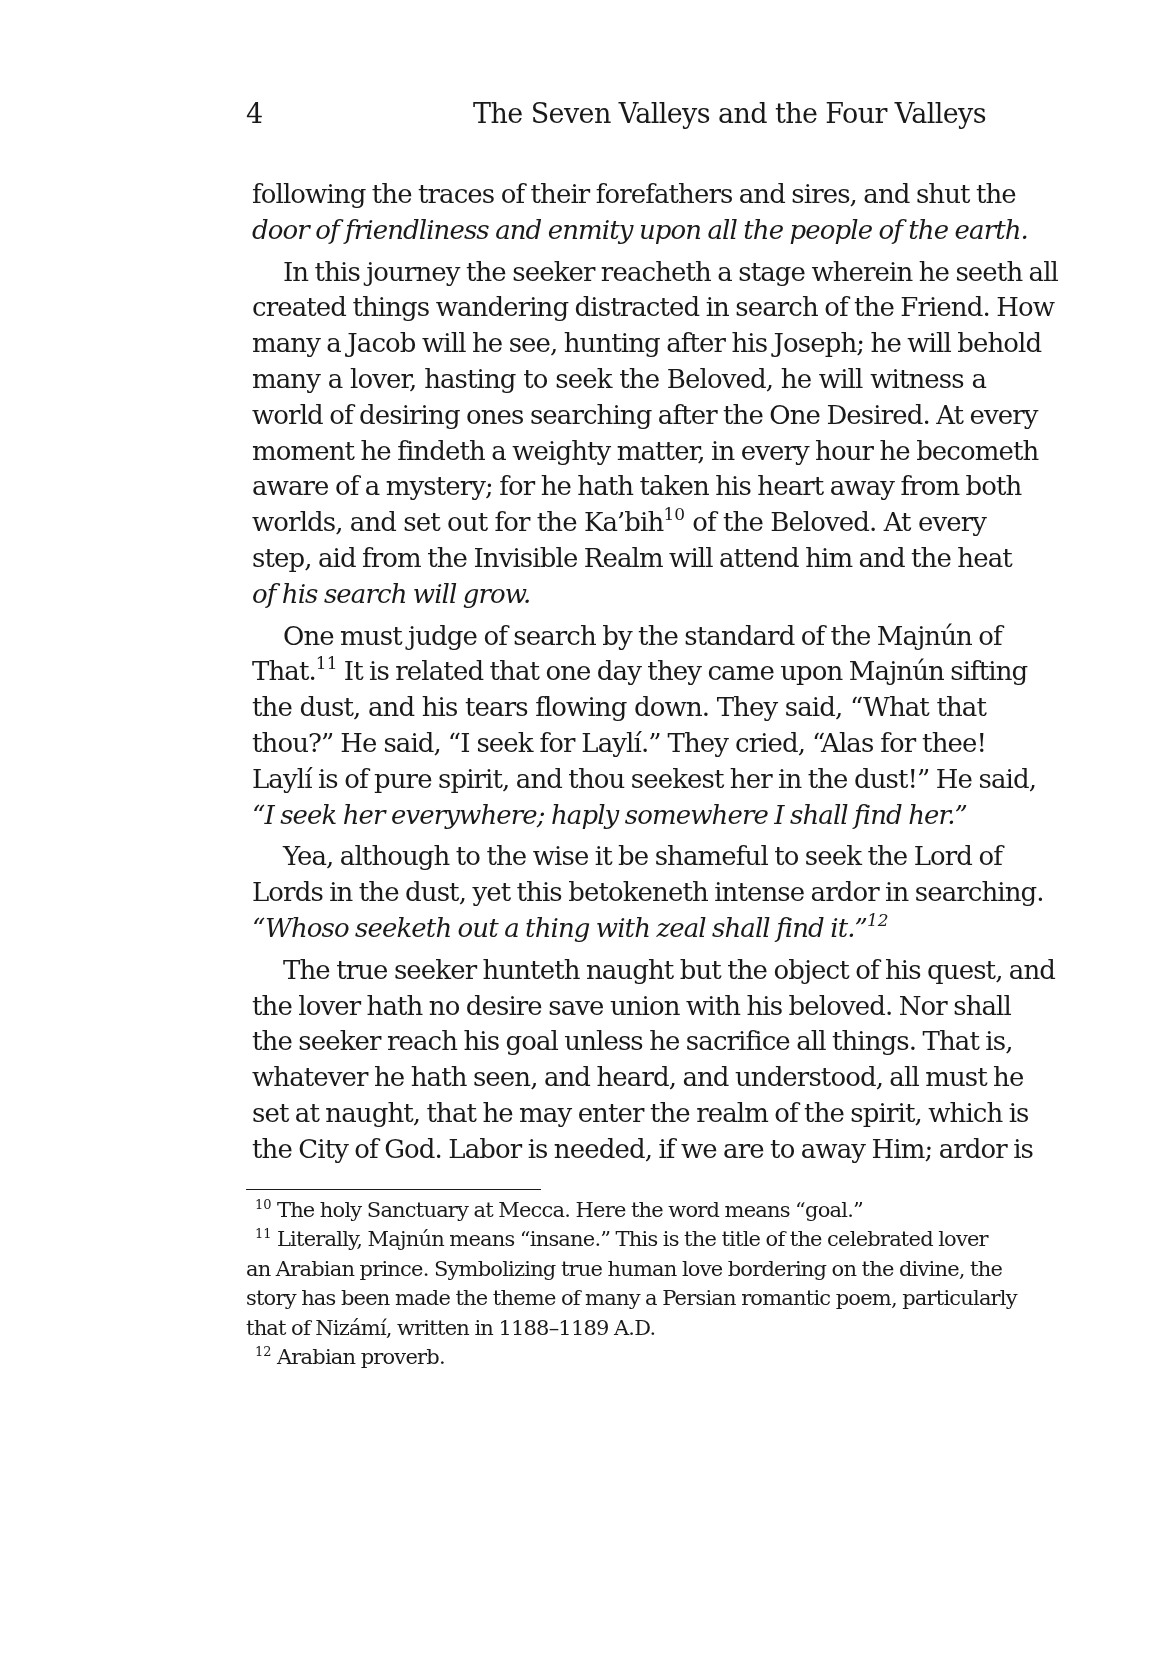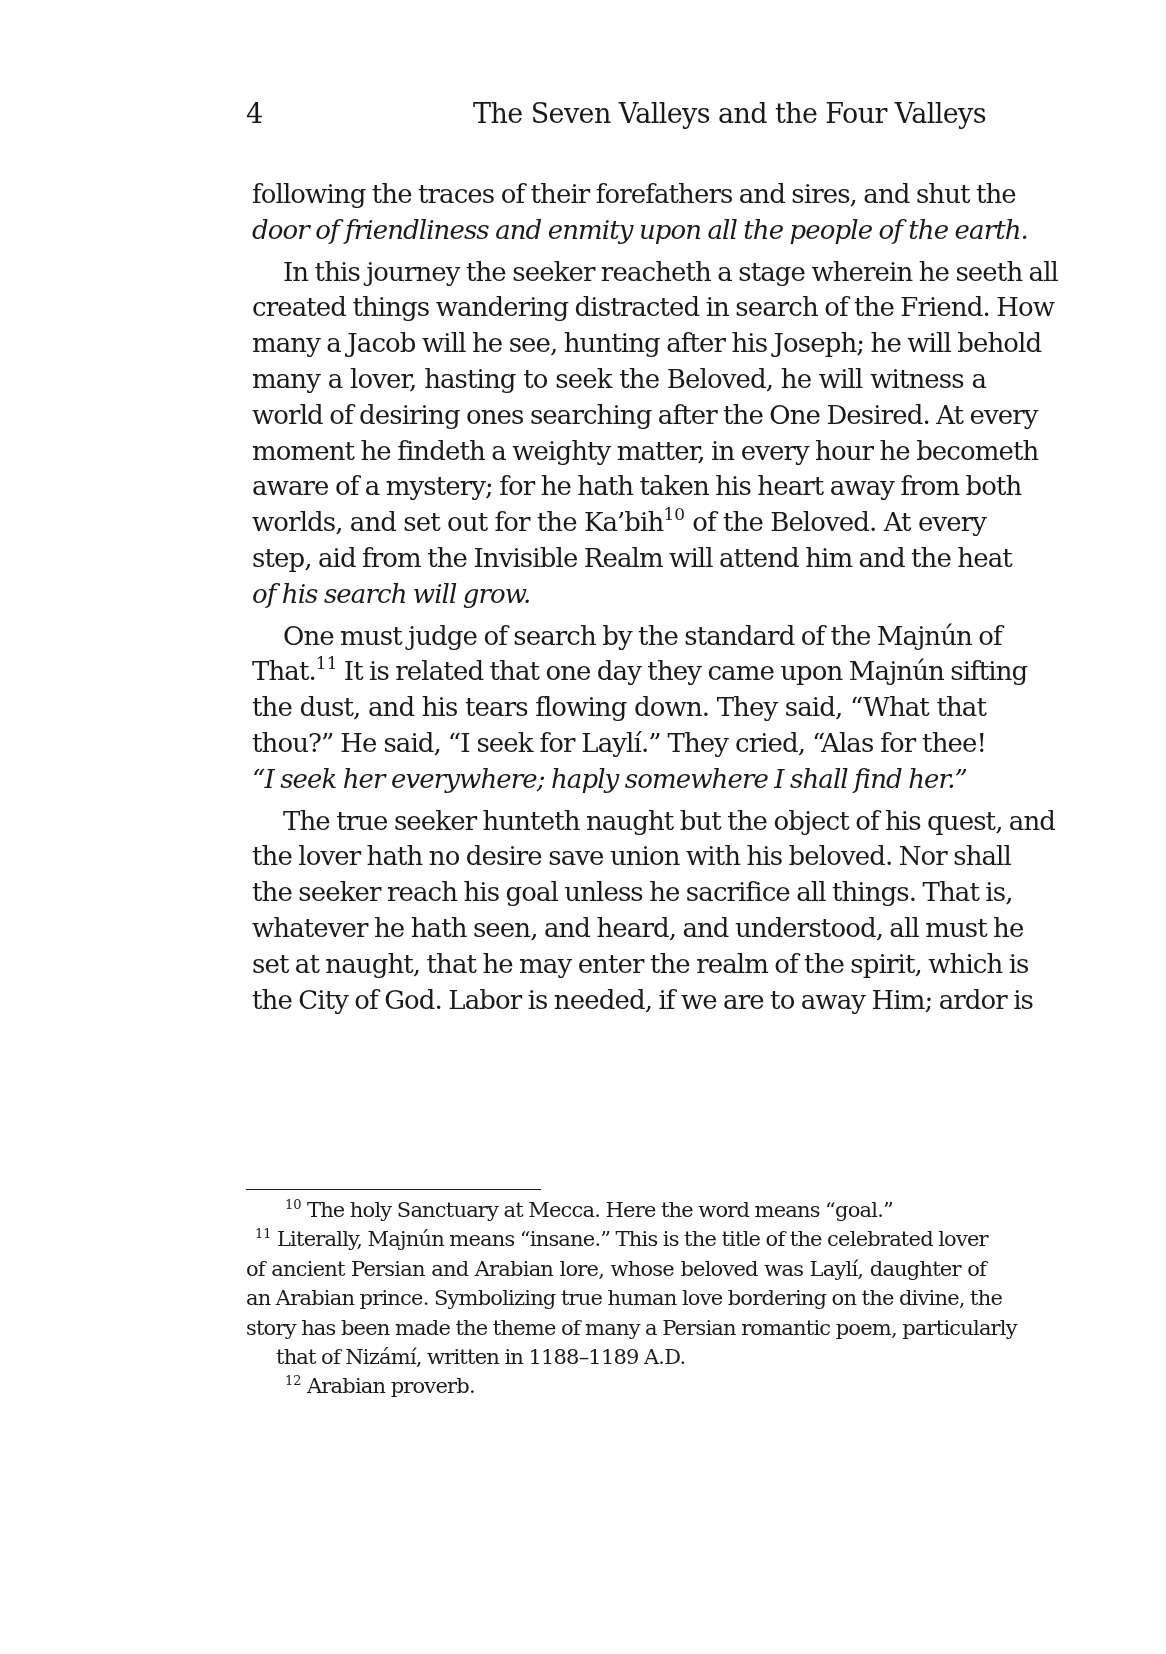--- a/index.html
+++ b/index.html
@@ -94,21 +94,20 @@
       line-height: 29.4px;
       height: 29.4px;
       white-space: nowrap;
       text-align: justify;
       text-align-last: justify;
       letter-spacing: -0.8px;
       word-spacing: -0.5px;
     }
     .fn-line.last {
       text-align-last: left;
-      margin-left: 30px;
     }
     .fn-line.fn-first {
       padding-left: 9px;
     }
     .fn-line sup {
       font-size: 13px;
       vertical-align: 8px;
     }
   </style>
 </head>
@@ -139,44 +138,49 @@
       <span class="line"><span>worlds, and set out for the Ka’bih</span><sup>10</sup> <span>of the Beloved.  At every</span></span>
       <span class="line">step, aid from the Invisible Realm will attend him and the heat</span>
       <span class="line last">of his search will grow.</span>
     </div>
 
     <div class="para">
       <span class="line indent">One must judge of search by the standard of the Majnún of</span>
       <span class="line"><span>That.</span><sup>11</sup><span> It is related that one day they came upon Majnún sifting</span></span>
       <span class="line">the dust, and his tears flowing down.  They said, “What that</span>
       <span class="line">thou?” He said, “I seek for Laylí.” They cried, “Alas for thee!</span>
+      <span class="line">Laylí is of pure spirit, and thou seekest her in the dust!” He said,</span>
       <span class="line last">“I seek her everywhere; haply somewhere I shall find her.”</span>
     </div>
 
+    <div class="para">
+      <span class="line indent">Yea, although to the wise it be shameful to seek the Lord of</span>
+      <span class="line">Lords in the dust, yet this betokeneth intense ardor in searching.</span>
+      <span class="line last"><span>“Whoso seeketh out a thing with zeal shall find it.”</span><sup>12</sup></span>
+    </div>
 
     <div class="para">
       <span class="line indent">The true seeker hunteth naught but the object of his quest, and</span>
       <span class="line">the lover hath no desire save union with his beloved. Nor shall</span>
       <span class="line">the seeker reach his goal unless he sacrifice all things.  That is,</span>
       <span class="line">whatever he hath seen, and heard, and understood, all must he</span>
       <span class="line">set at naught, that he may enter the realm of the spirit, which is</span>
       <span class="line">the City of God. Labor is needed, if we are to away Him; ardor is</span>
     </div>
 
   </div>
 
   <div class="footnote-rule"></div>
 
   <div class="footnotes">
     <div>
       <span class="fn-line fn-first last"><sup>10</sup> <span>The holy Sanctuary at Mecca. Here the word means “goal.”</span></span>
     </div>
     <div>
       <span class="fn-line fn-first"><sup>11</sup> <span>Literally, Majnún means “insane.” This is the title of the celebrated lover</span></span>
-      <span class="fn-line">of ancient Persian and Arabian lore, whose beloved was Laylí, daughter of</span>
       <span class="fn-line">an Arabian prince. Symbolizing true human love bordering on the divine, the</span>
       <span class="fn-line">story has been made the theme of many a Persian romantic poem, particularly</span>
       <span class="fn-line last">that of Nizámí, written in 1188–1189 A.D.</span>
     </div>
     <div>
       <span class="fn-line fn-first last"><sup>12</sup> <span>Arabian proverb.</span></span>
     </div>
   </div>
 
 </div>

